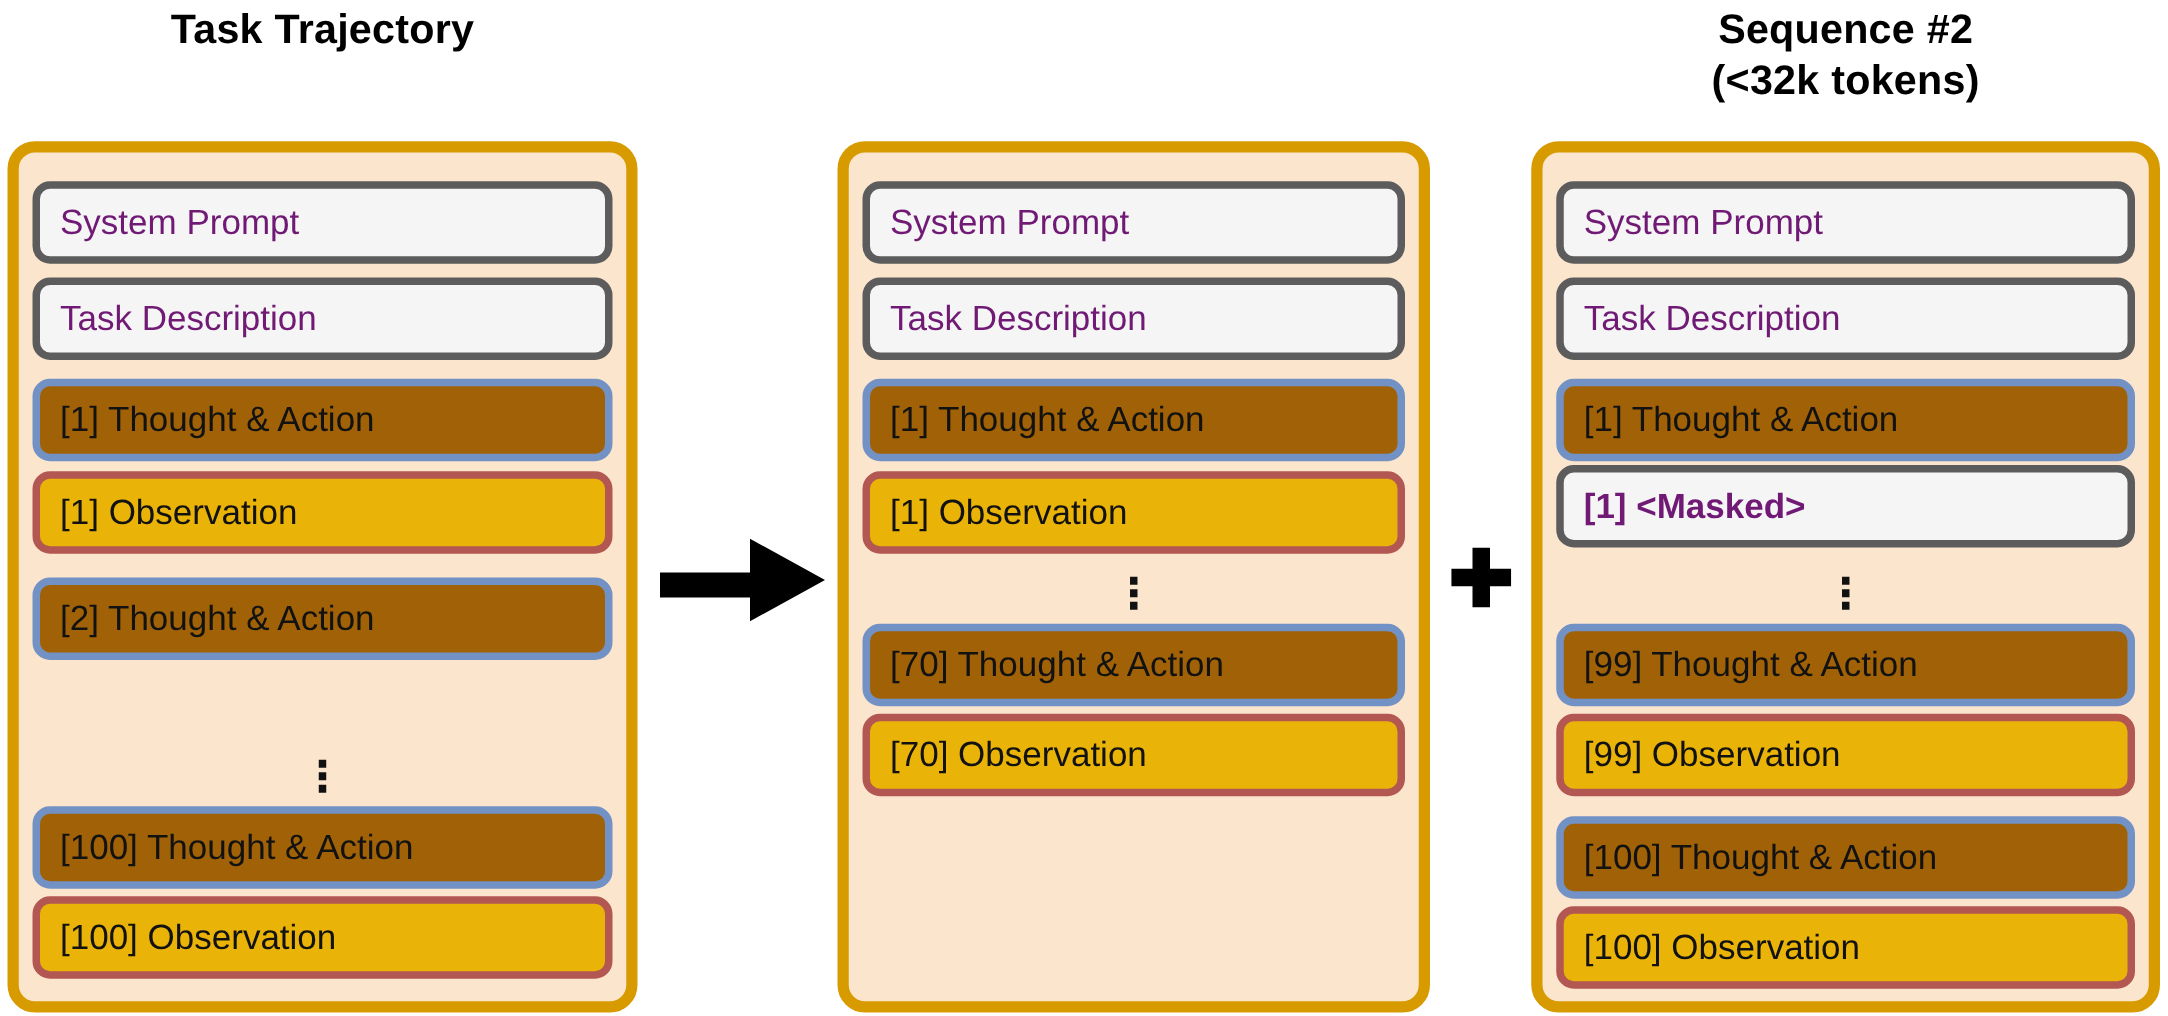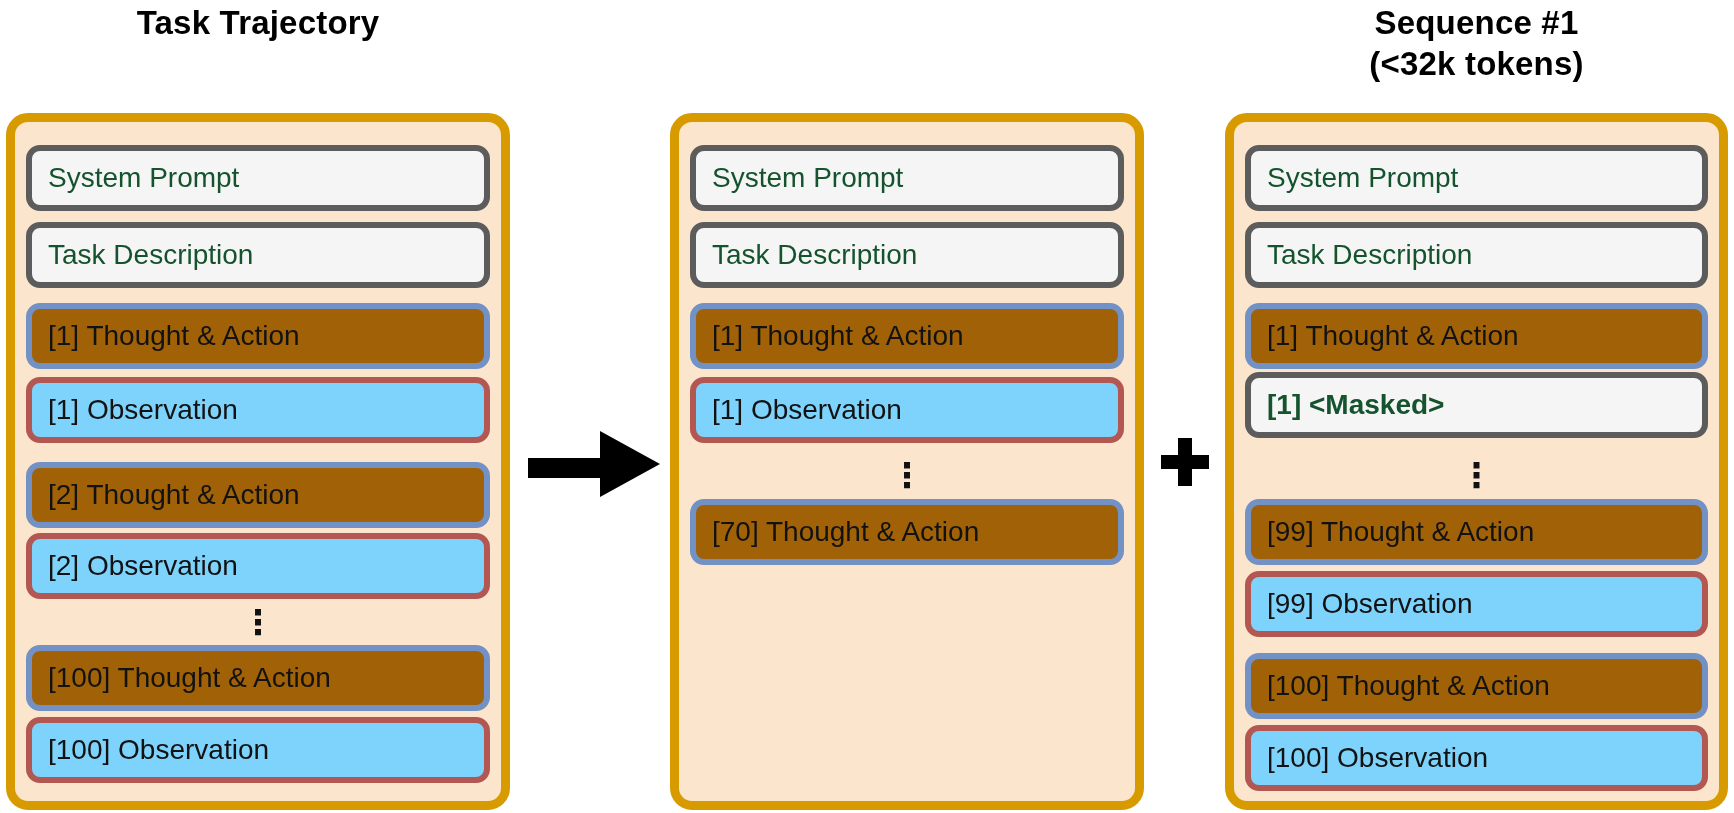--- a/index.html
+++ b/index.html
@@ -8,66 +8,66 @@
 
   .panel-title{position:absolute;top:2px;text-align:center;color:#000;
     font-weight:bold;font-size:33px;line-height:41px;letter-spacing:0.2px;}
 
   .panel{position:absolute;top:113px;height:697px;box-sizing:border-box;
     background:#FCE5CD;border:9px solid #D79B00;border-radius:22px;}
 
   .box{position:absolute;left:11px;right:11px;height:66px;box-sizing:border-box;
     border:6px solid;border-radius:14px;display:flex;align-items:center;
     padding-left:16px;font-size:28px;white-space:nowrap;}
-  .context{background:#F5F5F5;border-color:#5C5C5C;color:#14532d;}
+  .context{background:#F5F5F5;border-color:#5C5C5C;color:#701a75;}
   .thought{background:#a16207;border-color:#7291C5;color:#121212;}
-  .observation{background:#7dd3fc;border-color:#B35752;color:#121212;}
+  .observation{background:#eab308;border-color:#B35752;color:#121212;}
 
   .ellipsis{position:absolute;left:0;right:0;height:40px;text-align:center;
     font-family:"DejaVu Sans",sans-serif;font-size:34px;line-height:40px;
     font-weight:bold;color:#111;}
 
   .op{position:absolute;}
 </style>
 </head>
 <body>
 
 <div class="canvas">
 
   <div class="panel-title" style="left:6px;width:504px;">
     <div>Task Trajectory</div>
   </div>
   <div class="panel-title" style="left:1225px;width:503px;">
-    <div>Sequence #1</div>
+    <div>Sequence #2</div>
     <div>(&lt;32k tokens)</div>
   </div>
 
   <div class="panel" style="left:6px;width:504px;">
     <div class="box context" style="top:23px;">System Prompt</div>
     <div class="box context" style="top:100px;">Task Description</div>
     <div class="box thought" style="top:181px;">[1] Thought &amp; Action</div>
     <div class="box observation" style="top:255px;">[1] Observation</div>
     <div class="box thought" style="top:340px;">[2] Thought &amp; Action</div>
-    <div class="box observation" style="top:411px;">[2] Observation</div>
     <div class="ellipsis" style="top:480px;">⋮</div>
     <div class="box thought" style="top:523px;">[100] Thought &amp; Action</div>
     <div class="box observation" style="top:595px;">[100] Observation</div>
   </div>
 
   <svg class="op" style="left:528px;top:428px;" width="132" height="72" viewBox="0 0 132 72">
     <polygon points="0,30 72,30 72,3 132,36 72,69 72,50 0,50" fill="#000000"></polygon>
   </svg>
 
   <div class="panel" style="left:670px;width:474px;">
     <div class="box context" style="top:23px;">System Prompt</div>
     <div class="box context" style="top:100px;">Task Description</div>
     <div class="box thought" style="top:181px;">[1] Thought &amp; Action</div>
     <div class="box observation" style="top:255px;">[1] Observation</div>
     <div class="ellipsis" style="top:333px;">⋮</div>
     <div class="box thought" style="top:377px;">[70] Thought &amp; Action</div>
+    <div class="box observation" style="top:449px;">[70] Observation</div>
   </div>
 
   <svg class="op" style="left:1161px;top:438px;" width="48" height="48" viewBox="0 0 48 48">
     <rect x="17" y="0" width="14" height="48" fill="#000000"></rect>
     <rect x="0" y="17" width="48" height="14" fill="#000000"></rect>
   </svg>
 
   <div class="panel" style="left:1225px;width:503px;">
     <div class="box context" style="top:23px;">System Prompt</div>
     <div class="box context" style="top:100px;">Task Description</div>

